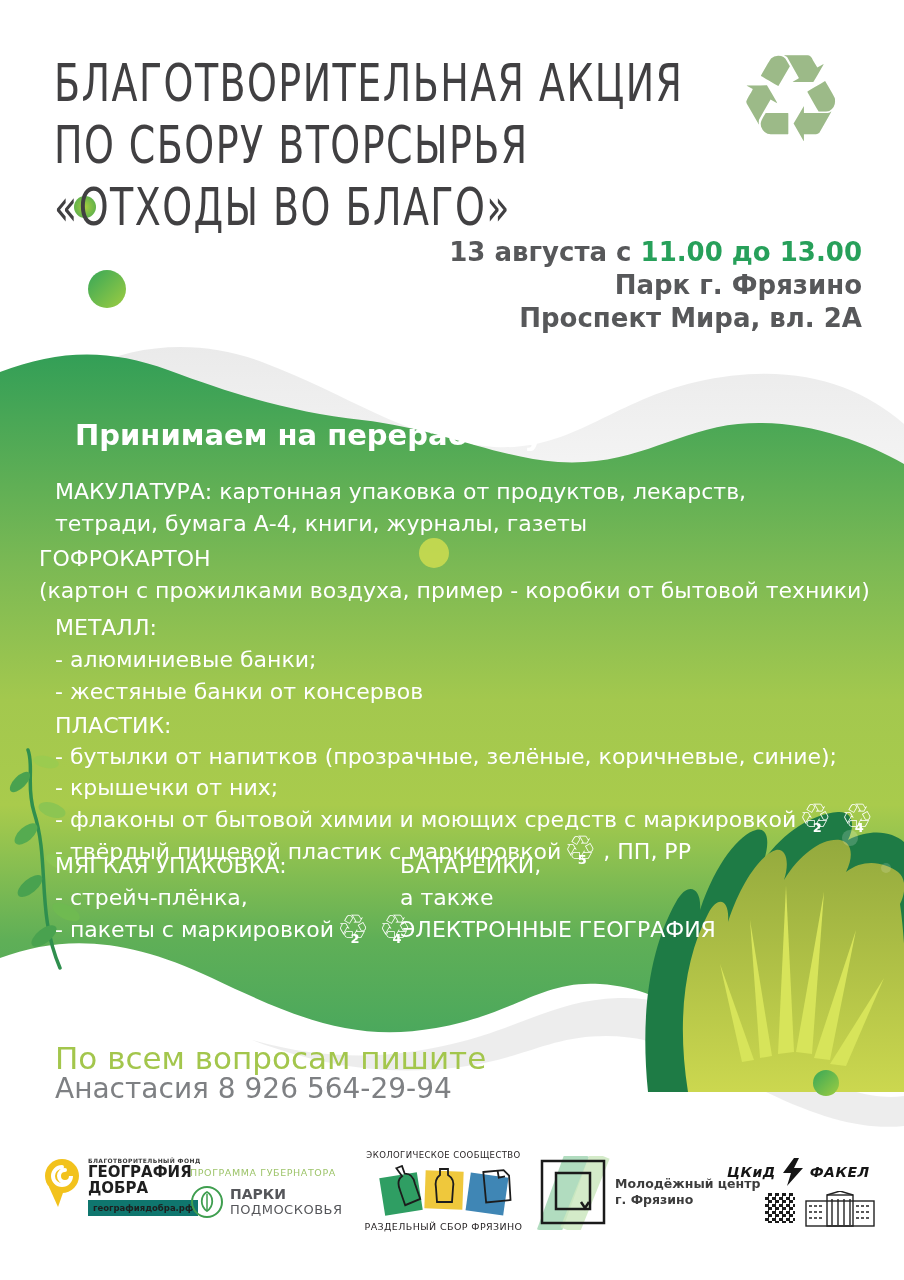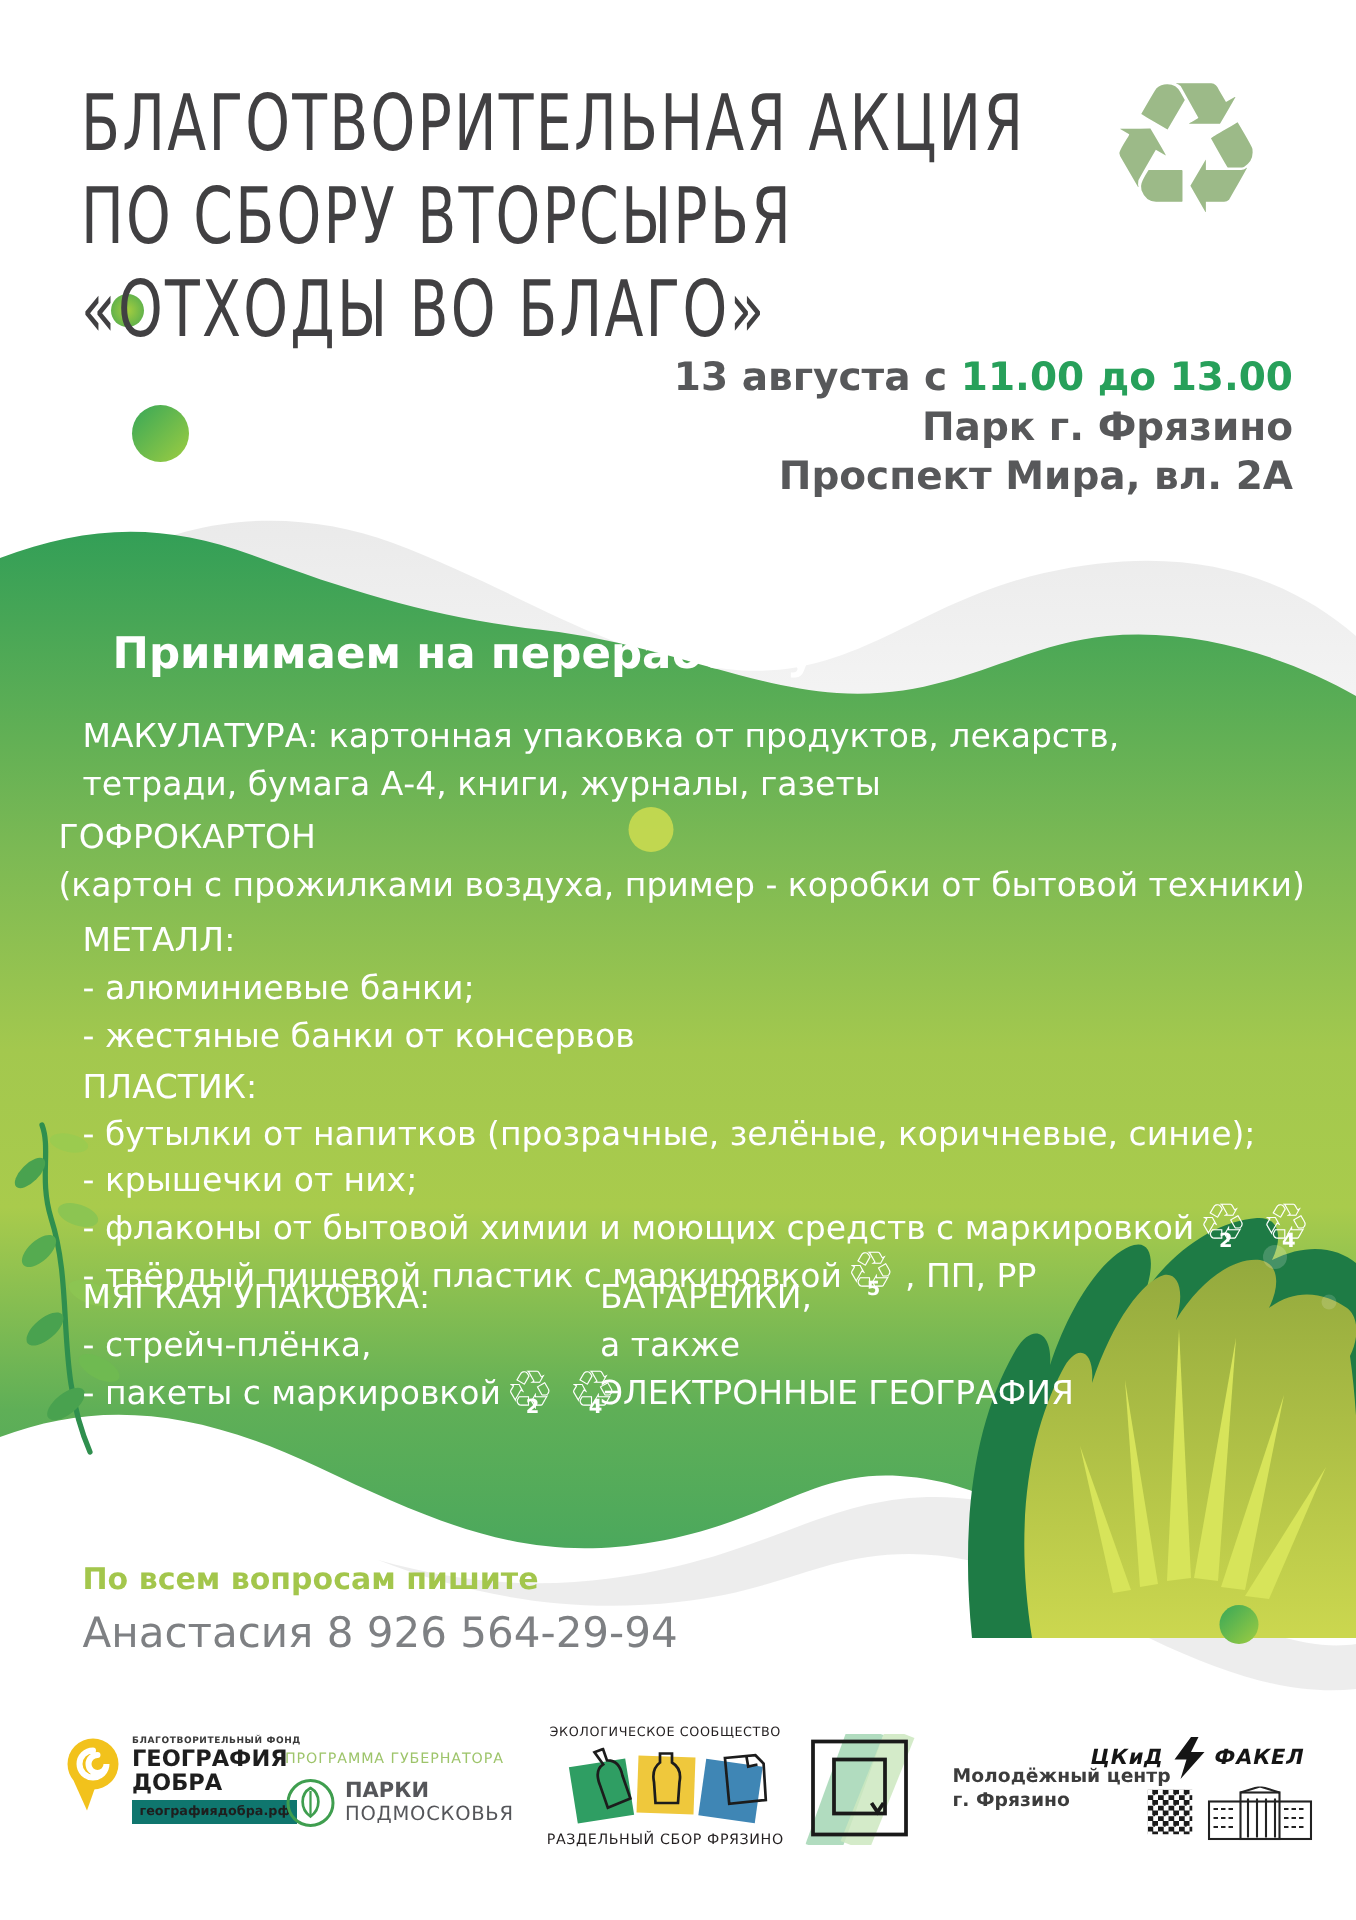--- a/index.html
+++ b/index.html
@@ -23,42 +23,42 @@
   .accept-heading{left:75px;top:418px;color:#fff;font-weight:700;font-size:29px;}
   .gsec{color:#fff;font-size:22px;line-height:32px;font-weight:400;}
   .gline{white-space:nowrap;}
   .gflex{display:flex;align-items:center;height:32px;white-space:nowrap;}
   .mark{position:relative;display:inline-block;width:36px;height:34px;margin:0 3px;flex:0 0 auto;}
   .mark .tri{position:absolute;left:0;top:-4px;font-size:36px;line-height:38px;color:#fff;}
   .mark .num{position:absolute;left:0;right:0;top:10px;text-align:center;
              font-size:13px;font-weight:700;color:#fff;}
 
   
-  .contact-heading{left:55px;top:1040px;color:#A3C64C;font-weight:700;font-size:20px;}
+  .contact-heading{left:55px;top:1040px;color:#A3C64C;font-weight:400;font-size:31px;}
   .contact-line{color:#7E8083;font-size:28px;}
 
   
   .footer-logo{color:#231F20;}
   .geo{left:42px;top:1157px;display:flex;gap:6px;}
   .geo-texts{display:flex;flex-direction:column;}
   .geo-fund{font-size:6px;letter-spacing:.4px;font-weight:700;color:#3A3A3A;white-space:nowrap;}
   .geo-name{font-size:15px;font-weight:700;line-height:16px;color:#1E1E1E;}
   .geo-badge{margin-top:4px;background:#0f766e;color:#1E1E1E;font-size:8.5px;font-weight:700;
              padding:3px 5px;align-self:flex-start;}
   .parks{left:190px;top:1167px;}
   .parks-program{font-size:9.5px;letter-spacing:.6px;color:#9DC46A;white-space:nowrap;}
   .parks-row{display:flex;align-items:center;gap:6px;margin-top:7px;}
   .parks-name1{font-size:14px;font-weight:700;color:#55565A;line-height:15px;}
   .parks-name2{font-size:13px;color:#55565A;letter-spacing:.5px;line-height:15px;}
   .eco{left:356px;top:1150px;width:175px;text-align:center;}
   .eco-top{font-size:8.5px;letter-spacing:.4px;white-space:nowrap;}
   .eco-squares{position:relative;height:56px;margin-top:5px;}
   .eco-sq{position:absolute;width:38px;height:38px;}
   .eco-bottom{font-size:9.5px;letter-spacing:.4px;white-space:nowrap;}
-  .youth{left:537px;top:1156px;display:flex;gap:24px;}
+  .youth{left:537px;top:1156px;display:flex;gap:4px;}
   .youth-text{margin-top:20px;font-size:12.5px;font-weight:700;color:#3C3C3C;line-height:16px;}
   .fakel{left:727px;top:1158px;}
   .fakel-row{display:flex;align-items:center;gap:5px;}
   .fakel-word{font-size:14px;font-weight:800;color:#151515;letter-spacing:.5px;font-style:italic;}
   .fakel-bottom{display:flex;gap:8px;margin-top:5px;margin-left:36px;align-items:flex-start;}
   .qr{width:30px;height:30px;border:2px solid #fff;
       background:repeating-conic-gradient(#1b1b1b 0 25%,#ffffff 0 50%) 0 0/7px 7px;}
 </style>
 </head>
 <body>

